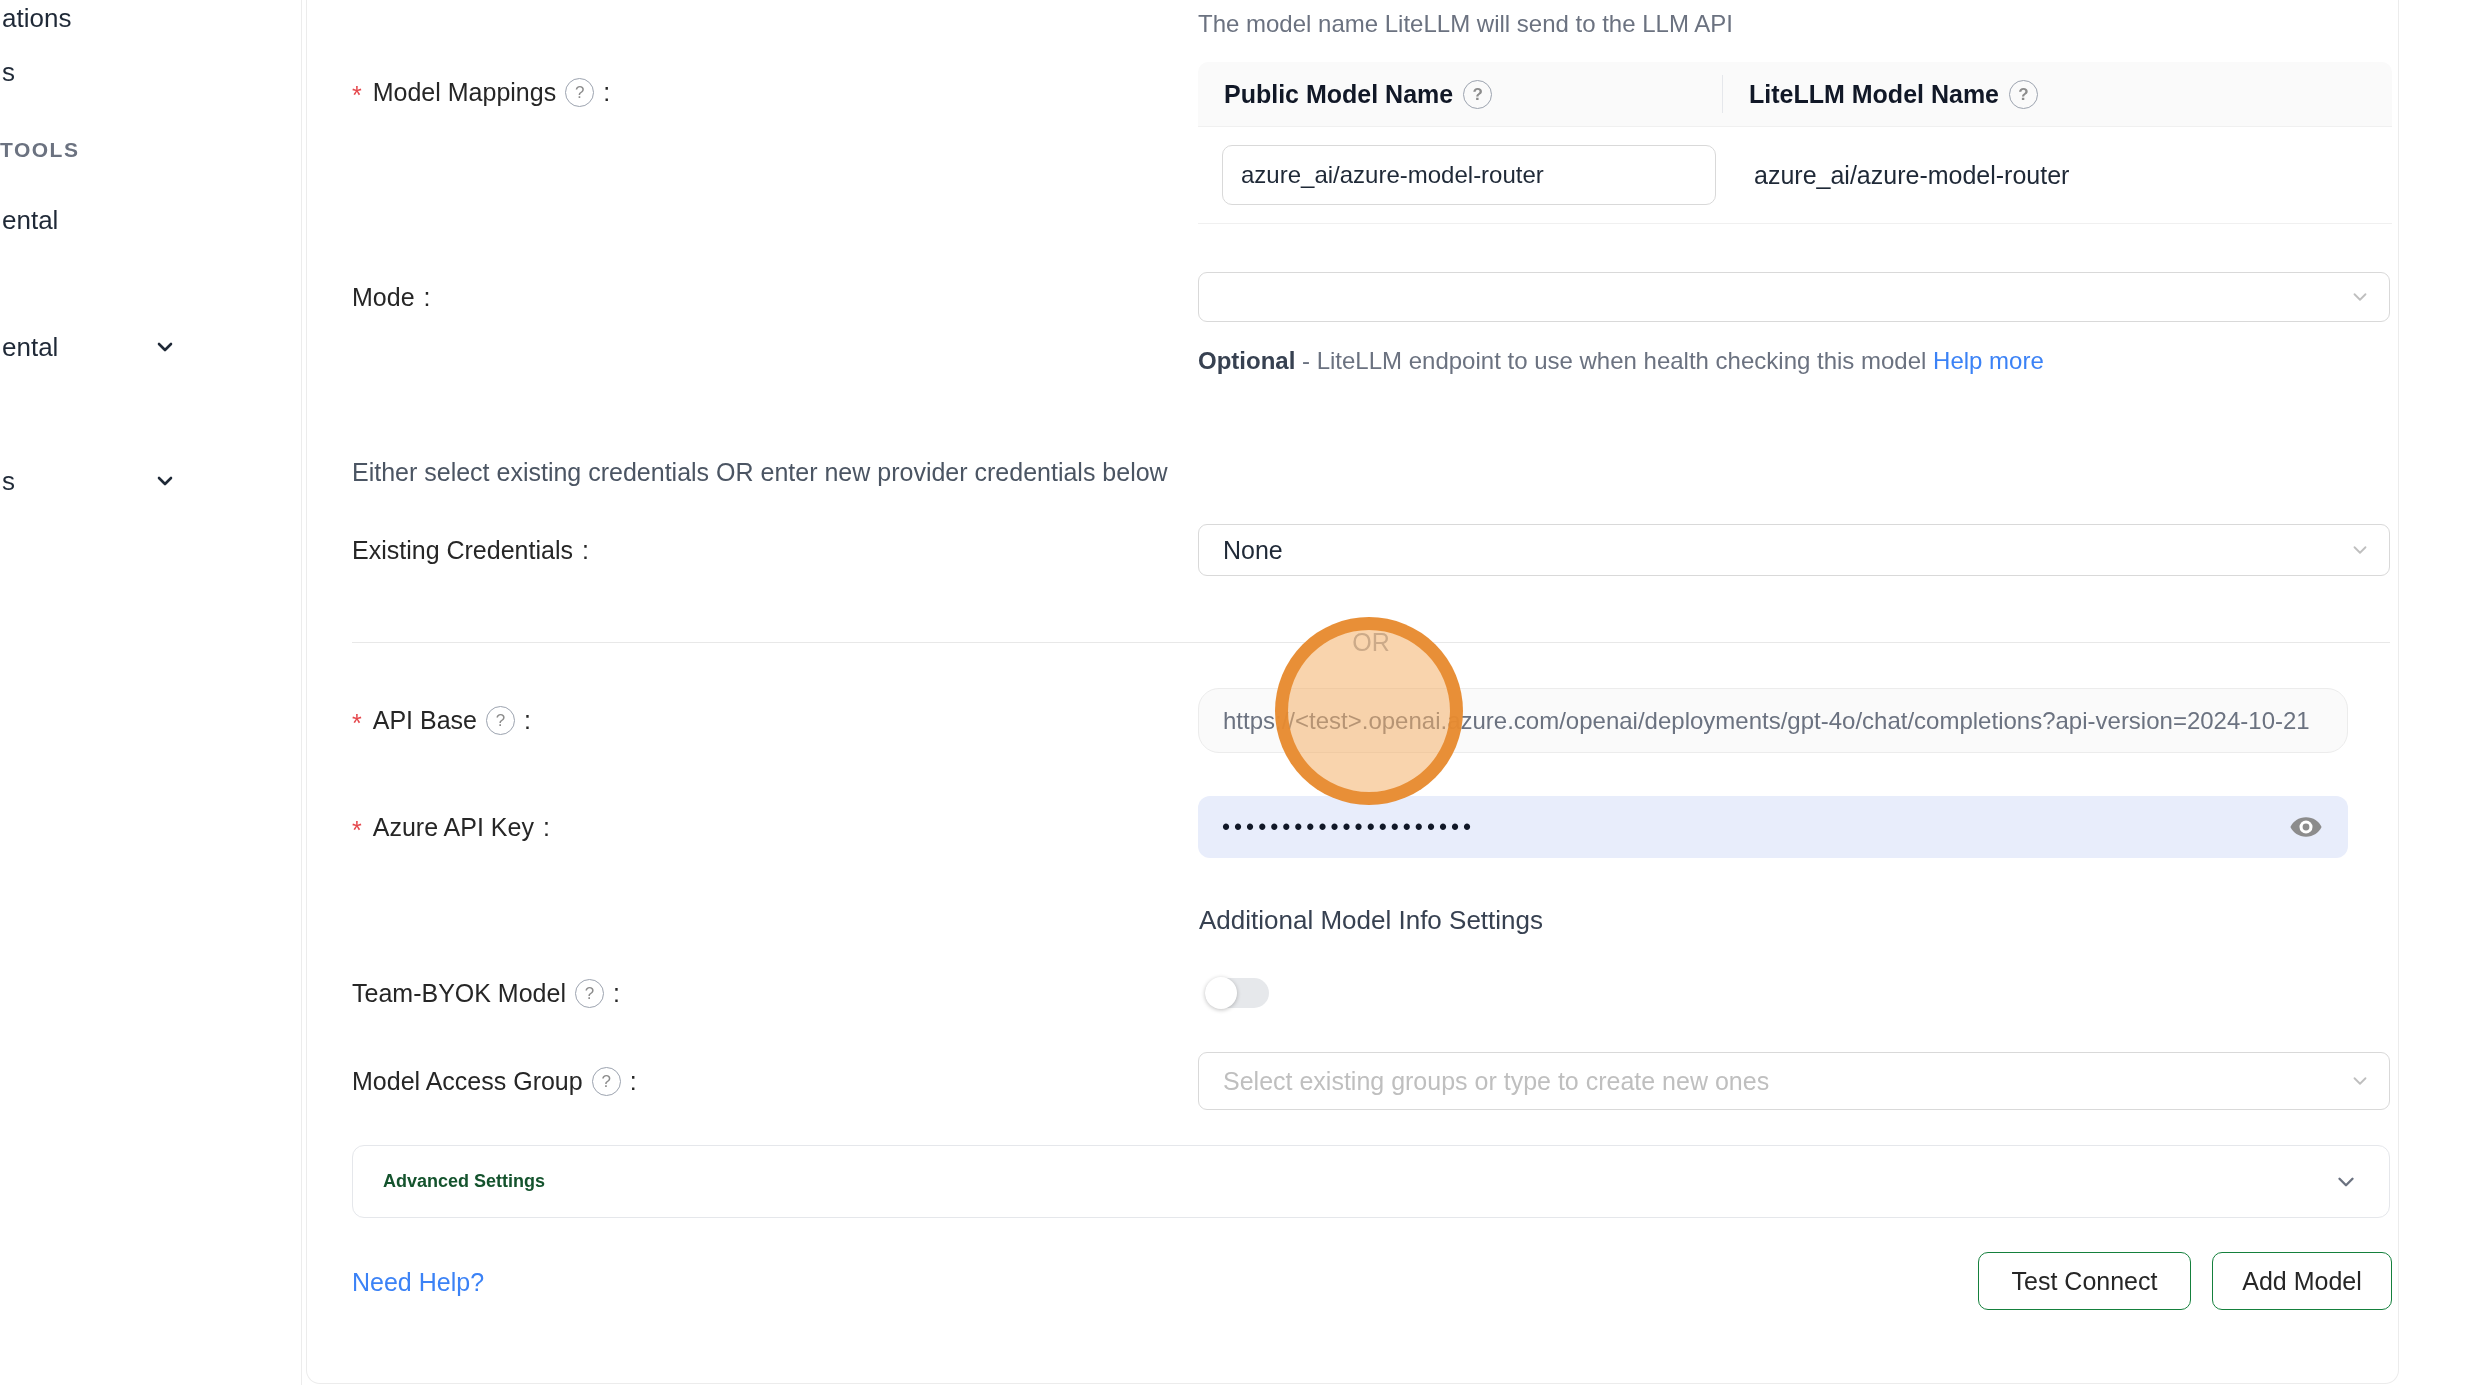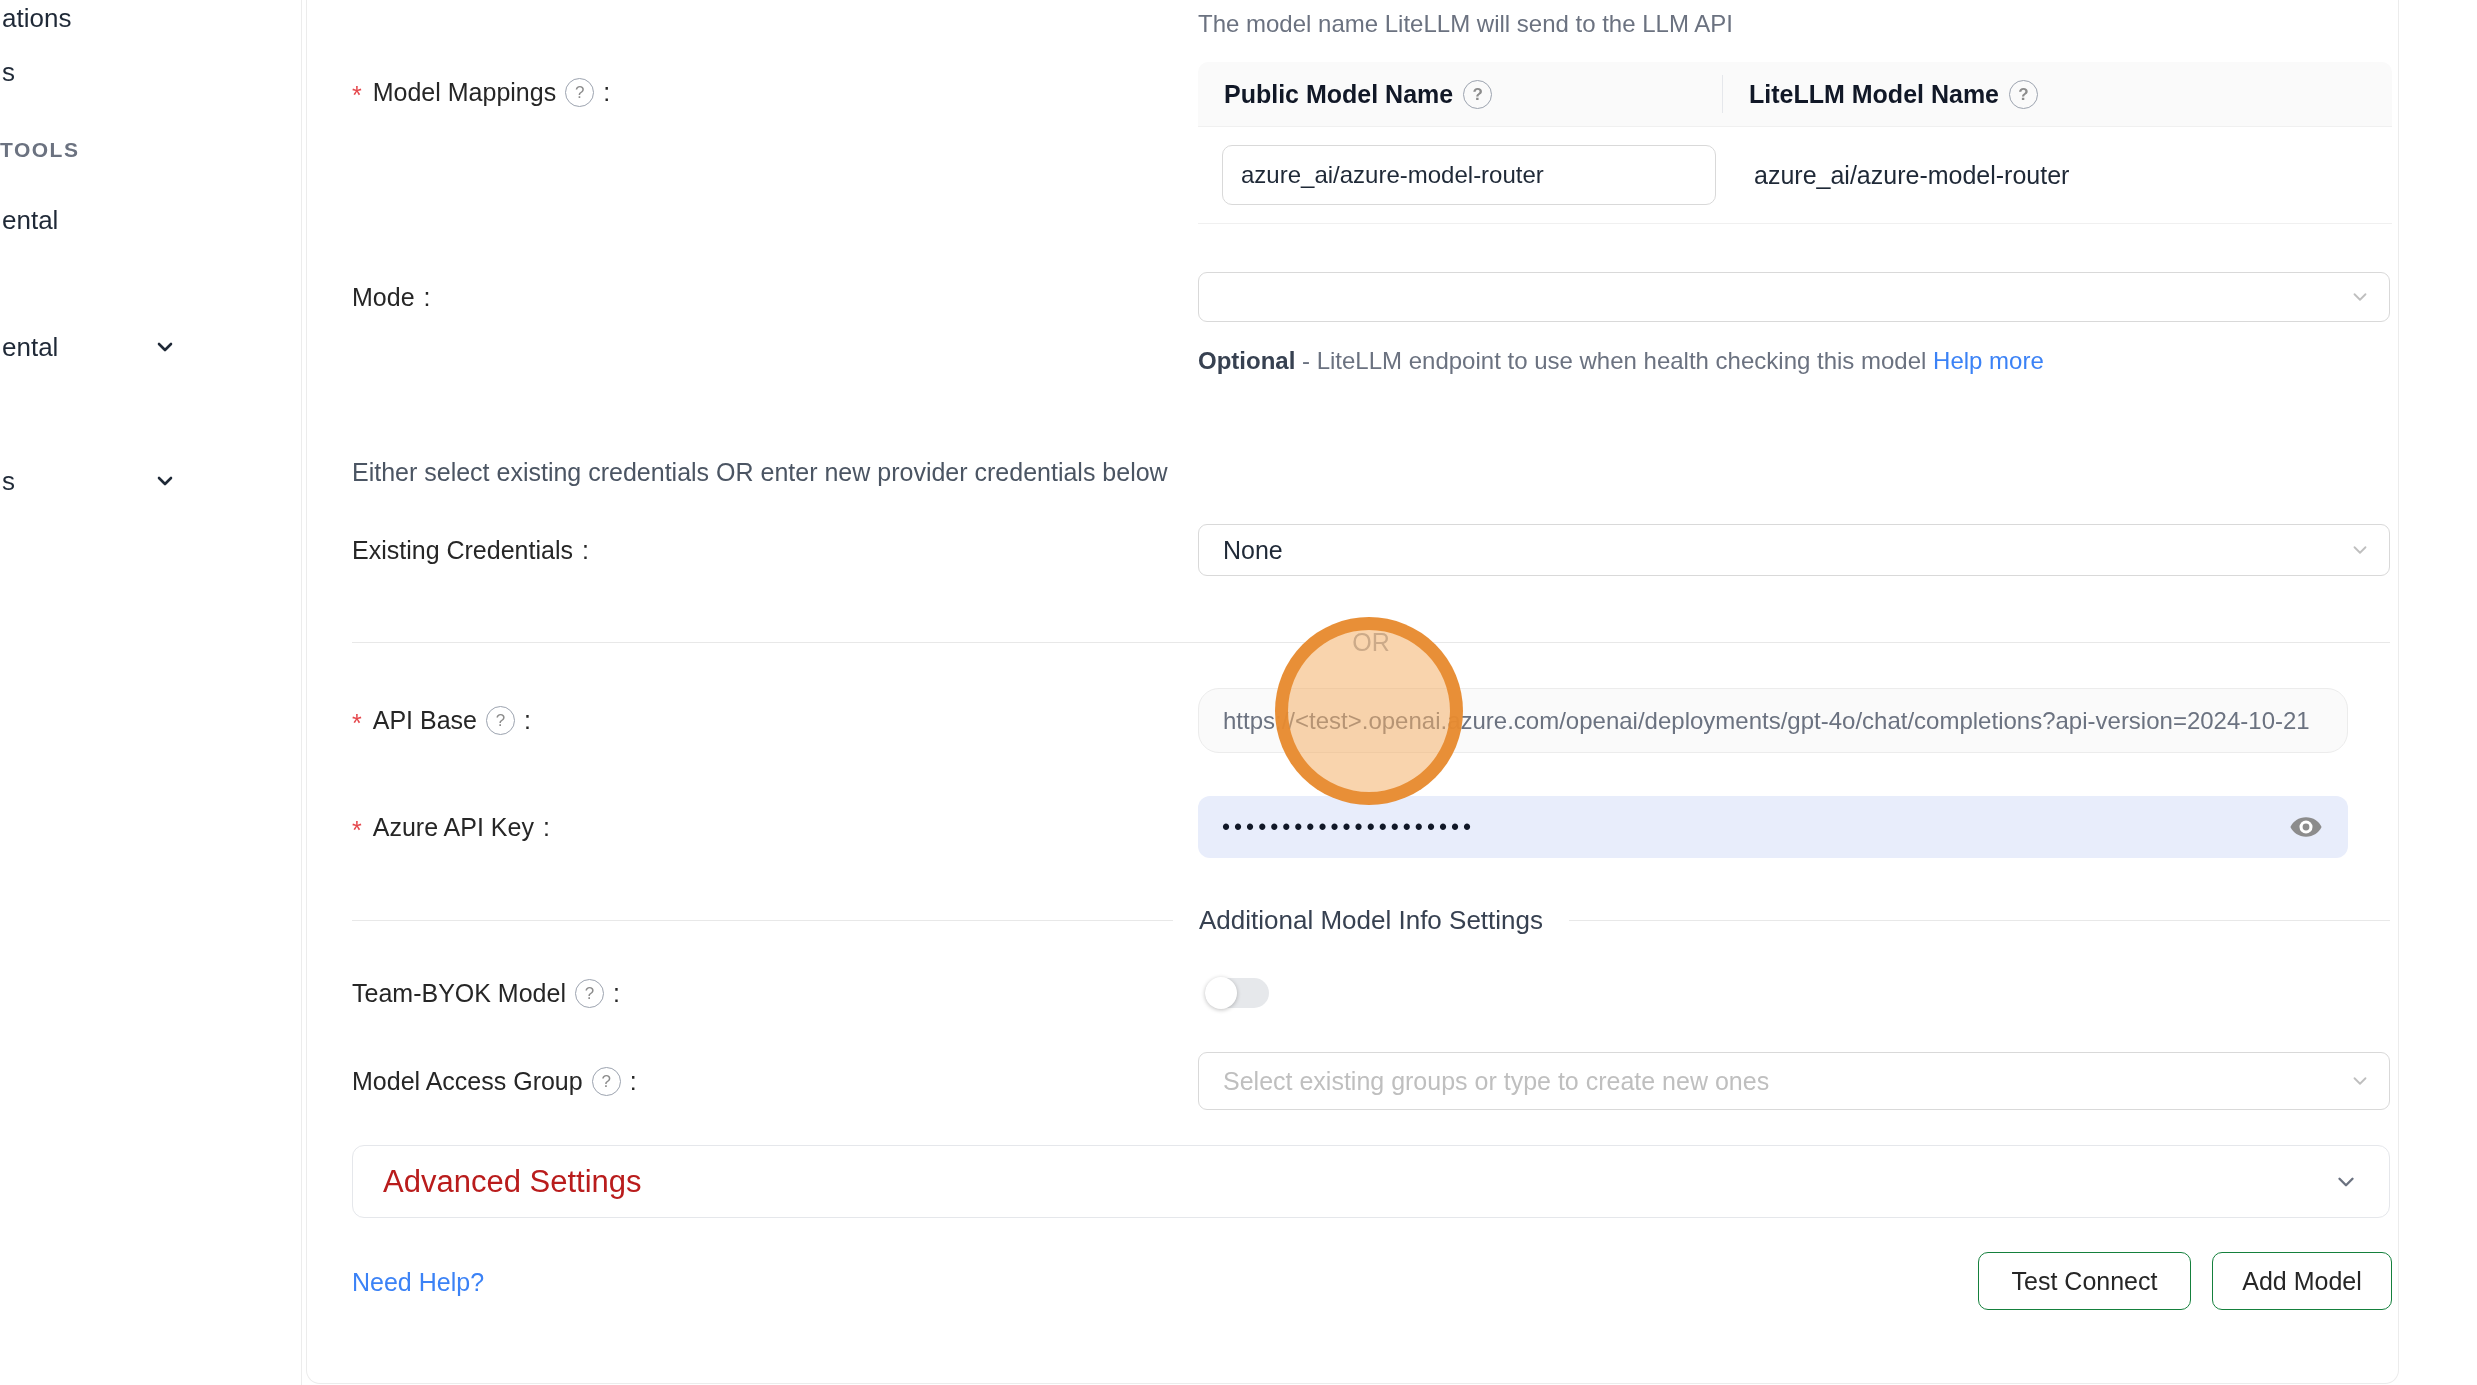--- a/index.html
+++ b/index.html
@@ -50,21 +50,21 @@
   .key-dots{font-size:23px;letter-spacing:4px;color:#111827;line-height:1;}
   .eye-btn{position:absolute;right:24px;top:50%;transform:translateY(-50%);width:36px;height:36px;
            display:flex;align-items:center;justify-content:center;cursor:pointer;}
   
   .toggle{position:absolute;width:64px;height:30px;border-radius:15px;background:#e6e8eb;}
   .toggle .knob{position:absolute;left:0px;top:-1px;width:32px;height:32px;border-radius:50%;background:#fff;
                 box-shadow:0 1px 4px rgba(0,0,0,0.25);}
   
   .adv-panel{position:absolute;border:1px solid #e5e7eb;border-radius:12px;background:#fff;
              display:flex;align-items:center;}
-  .adv-panel .title{margin-left:30px;font-size:31px;font-weight:400;color:#b91c1c;}
+  .adv-panel .title{margin-left:30px;font-size:18px;font-weight:700;color:#14532d;}
   .adv-panel .chev{position:absolute;right:30px;color:#6b7280;display:flex;align-items:center;}
   
   .btn{position:absolute;background:#fff;border:1px solid #15803d;border-radius:10px;
        display:flex;align-items:center;justify-content:center;font-size:25px;color:#262626;cursor:pointer;}
   .link{color:#3b82f6;font-size:25px;cursor:pointer;}
   .hint-rich{position:absolute;font-size:24px;line-height:41px;color:#6b7280;}
   .hint-rich .b{font-weight:700;color:#374151;}
   .hint-rich .lnk{color:#3b82f6;cursor:pointer;}
   
   .click-circle{position:absolute;left:1275px;top:617px;width:188px;height:188px;border-radius:50%;
@@ -189,21 +189,21 @@
     <span class="key-dots">•••••••••••••••••••••</span>
     <span class="eye-btn">
       <svg width="34" height="34" viewBox="0 0 24 24">
         <path fill="#8c8c8c" d="M12 5.2C6.9 5.2 2.8 8.1 1 12c1.8 3.9 5.9 6.8 11 6.8S21.2 15.9 23 12c-1.8-3.9-5.9-6.8-11-6.8z"></path>
         <circle cx="12" cy="12" r="4.6" fill="#ffffff"></circle>
         <circle cx="12" cy="12" r="2.4" fill="#8c8c8c"></circle>
       </svg>
     </span>
   </div>
 
-  <div class="divider" style="left:352px;top:900px;width:2038px;height:40px;">
+  <div class="divider" style="left:352px;top:900px;width:2038px;height:40px;flex-direction:column;">
     <div class="line"></div>
     <div class="dtext" style="font-size:26px;color:#374151;">Additional Model Info Settings</div>
     <div class="line"></div>
   </div>
 
   <div class="frm-label" style="left:352px;top:969px;height:48px;">
     <span>Team-BYOK Model</span>
     <span class="qicon">?</span>
     <span class="colon">:</span>
   </div>

